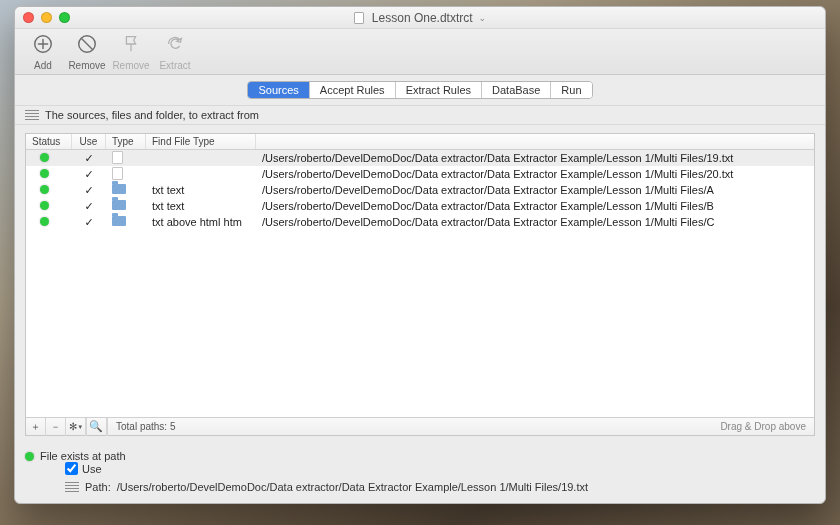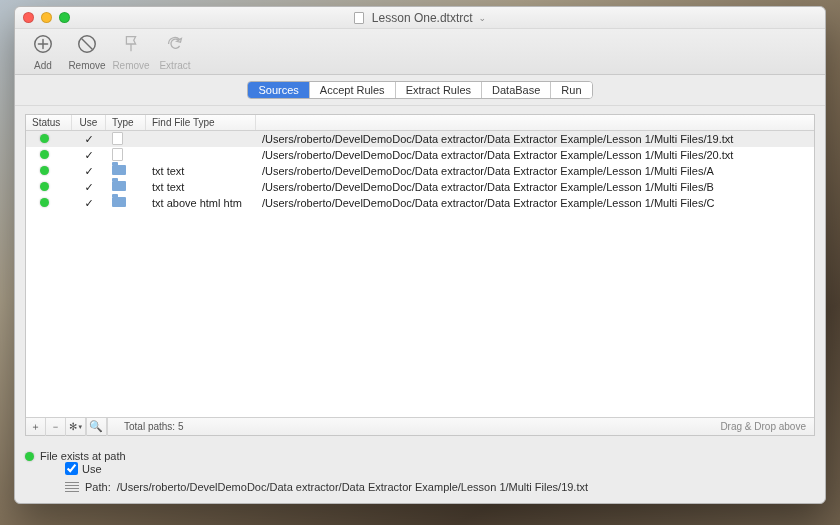--- a/index.html
+++ b/index.html
@@ -48,21 +48,21 @@
   .row{display:flex;align-items:center;height:16px}
   .row.sel{background:#ededed}
   .st-dot{display:inline-block;width:9px;height:9px;border-radius:50%;background:#2ecc40;box-shadow:0 0 2px rgba(0,0,0,.3);margin-left:8px}
   .chk{color:#222;font-size:11px}
   .type-file{display:inline-block;width:11px;height:13px;background:#fff;border:1px solid #c7c7c7;border-radius:1px}
   .type-folder{display:inline-block;width:14px;height:10px;background:#7da9d9;border-radius:1px;position:relative}
   .type-folder:before{content:"";position:absolute;left:0;top:-3px;width:6px;height:3px;background:#7da9d9;border-radius:1px 1px 0 0}
   .table-footer{display:flex;align-items:center;height:18px;border-top:1px solid #d0d0d0;background:linear-gradient(#f9f9f9,#efefef);font-size:10px;color:#555}
   .ft-btn{width:20px;height:18px;display:flex;align-items:center;justify-content:center;border-right:1px solid #d6d6d6;cursor:pointer}
   .ft-sep{width:1px;height:18px;background:#d6d6d6}
-  .ft-total{padding:0 16px}
+  .ft-total{padding:0 8px}
   .ft-drop{margin-left:auto;padding-right:8px;color:#888}
   .detail{padding:6px 10px 10px;font-size:11px;color:#333}
   .detail-head{display:flex;align-items:center;gap:6px;margin-bottom:0}
   .detail-use{margin-left:40px;display:flex;align-items:center;gap:4px;margin-bottom:6px}
   .detail-use input{appearance:auto}
   .det-row{display:flex;align-items:center;gap:6px;margin-left:40px}
   svg{display:block}
 </style>
 </head>
 <body>
@@ -123,20 +123,24 @@
   <div class="segbar">
     <div class="seg" id="seg">
         <button class="active">Sources</button>
         <button>Accept Rules</button>
         <button>Extract Rules</button>
         <button>DataBase</button>
         <button>Run</button>
       </div>
   </div>
 
+  <div class="subhead">
+    <span class="lines-icon"></span>
+    <span>The sources, files and folder, to extract from</span>
+  </div>
 
   <div class="table-wrap">
     <div class="thead">
       <div class="th col-status">Status</div>
       <div class="th col-use">Use</div>
       <div class="th col-type">Type</div>
       <div class="th col-fft">Find File Type</div>
     </div>
     <div class="tbody" id="tbody">
         <div class="row sel">

